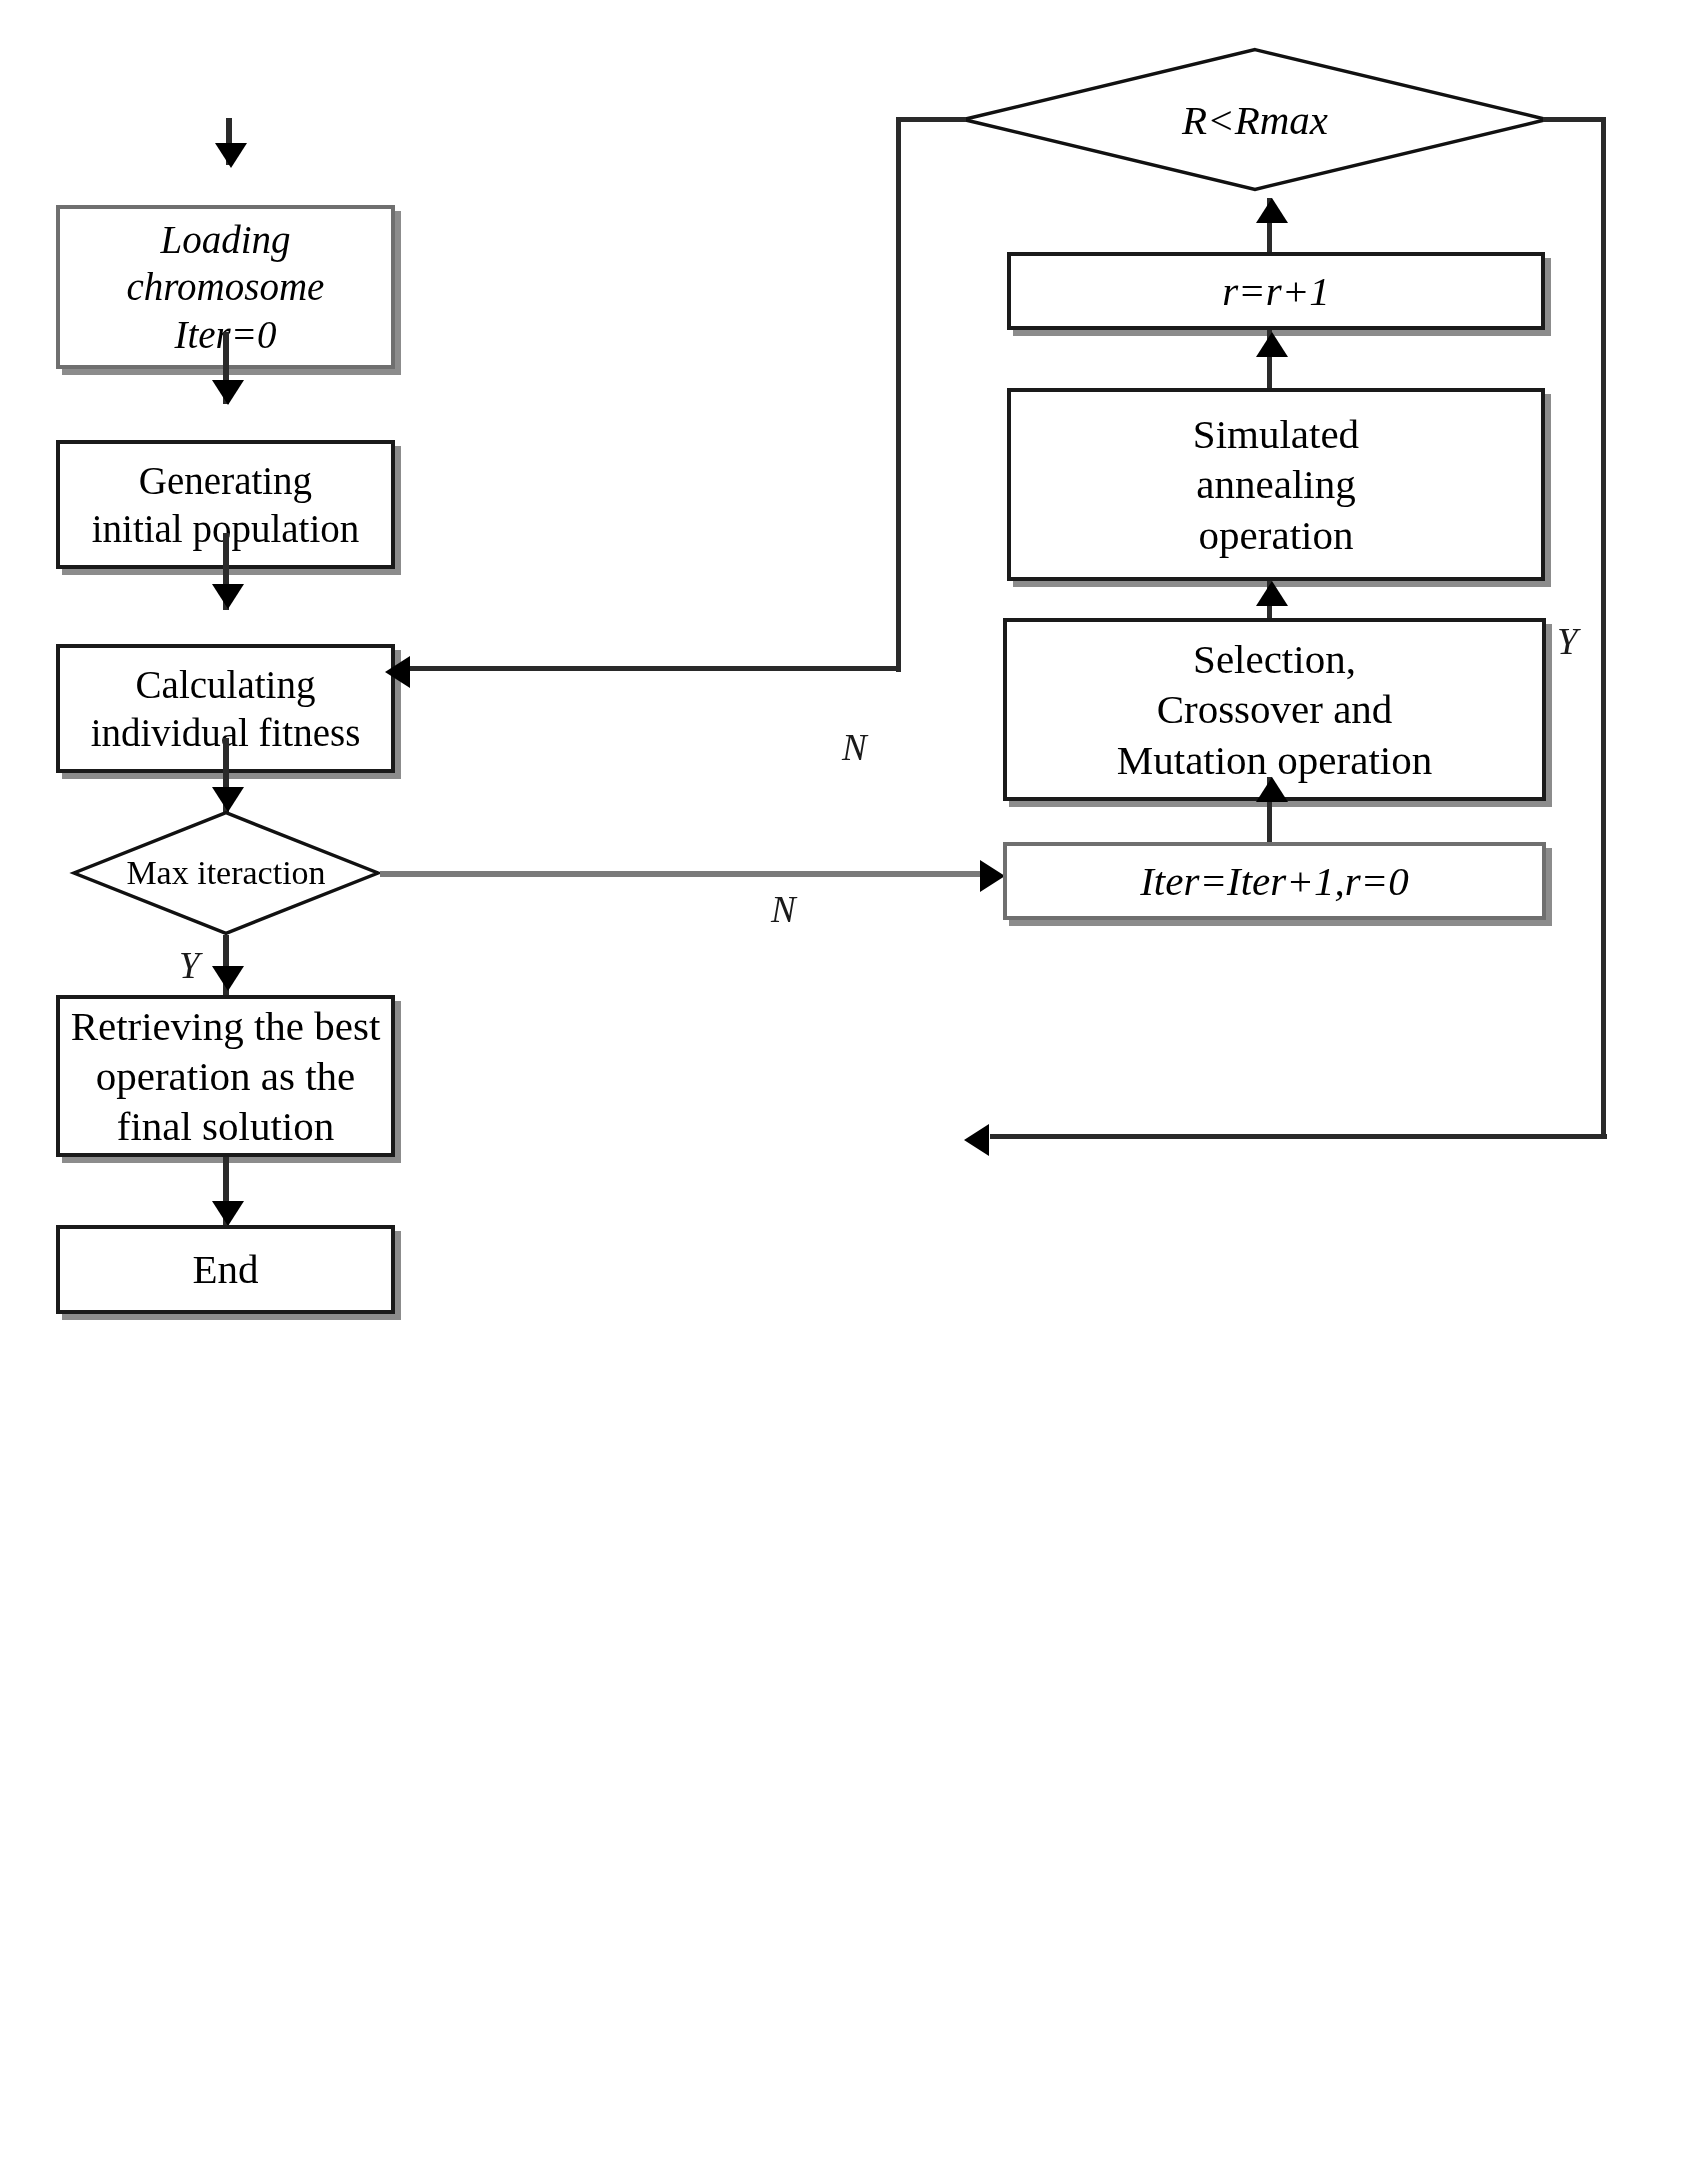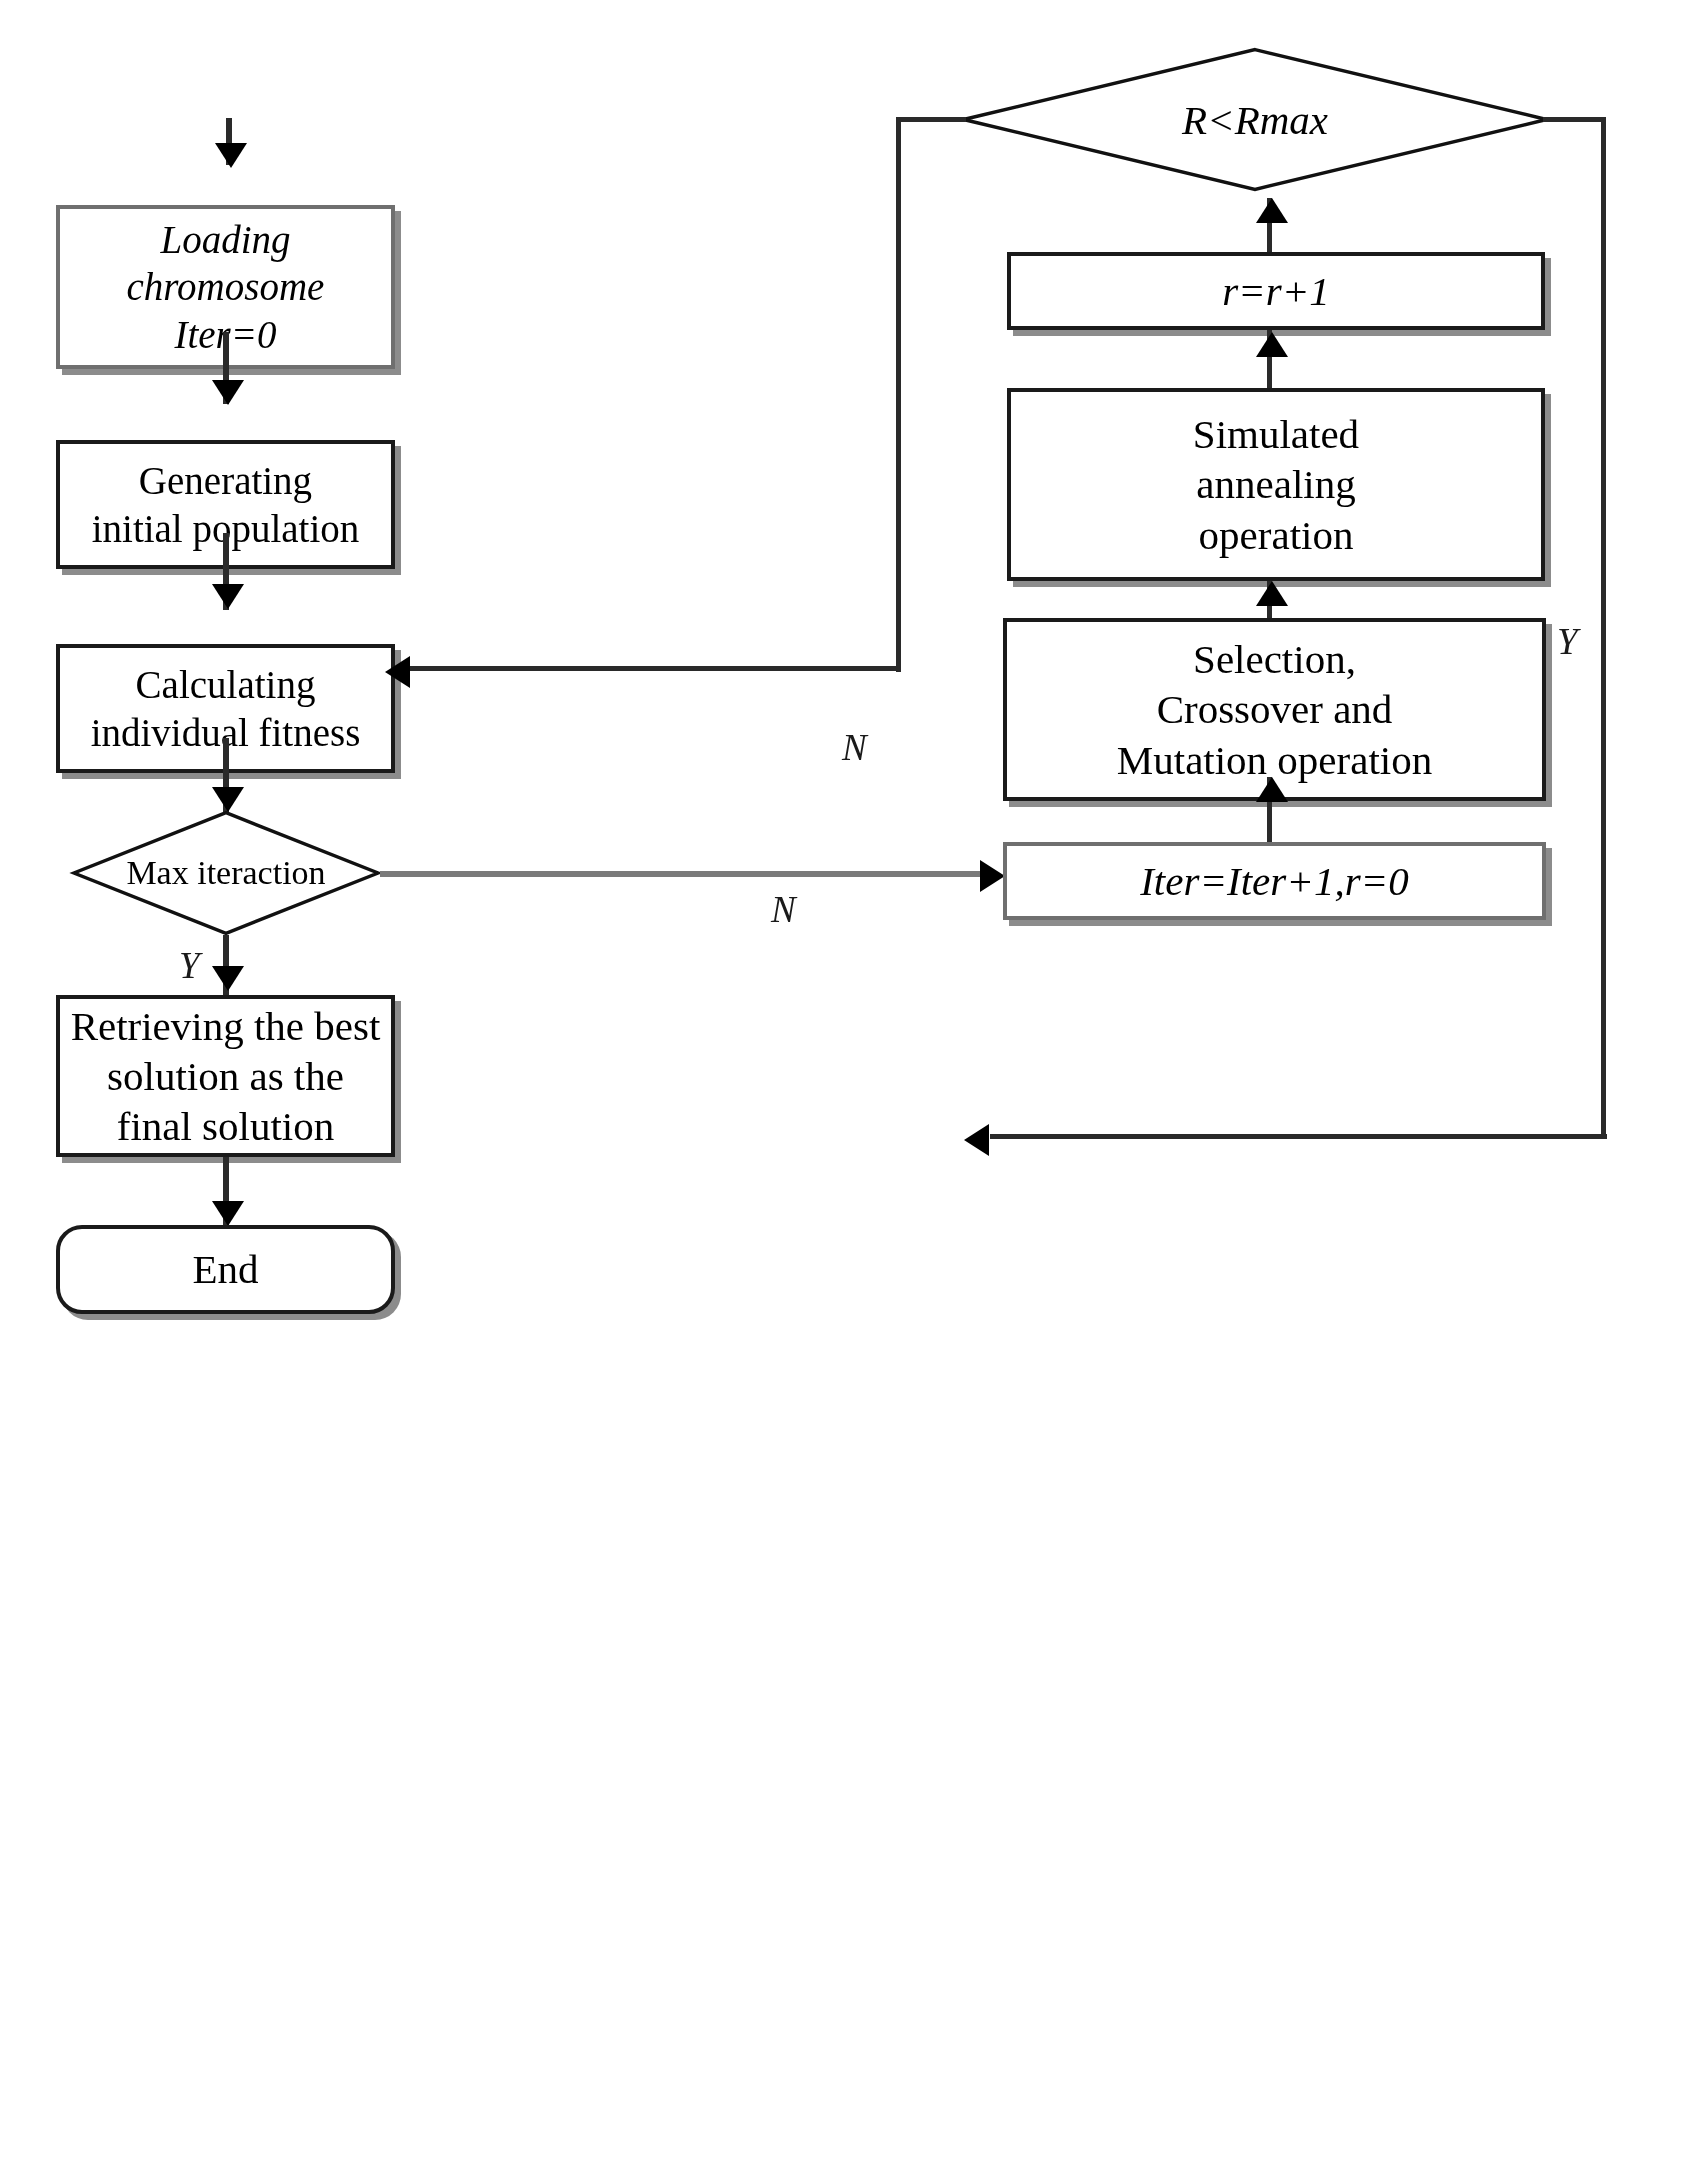--- a/index.html
+++ b/index.html
@@ -100,29 +100,29 @@
   <div class="arrow arw-right" style="left:980px;top:860px;"></div>
   <div class="blabel f44" style="left:771px;top:888px;">N</div>
 
   <div class="ln lnv lnthin" style="left:223px;top:935px;width:6px;height:61px;"></div>
   <div class="arrow arw-down" style="left:212px;top:966px;"></div>
   <div class="blabel f44" style="left:179px;top:944px;">Y</div>
 
   <div class="box shadowed f48" style="left:56px;top:995px;width:339px;height:162px;">
     <span class="txt">
       <span>Retrieving the best</span><br>
-      <span>solution as the</span><br>
+      <span>operation as the</span><br>
       <span>final solution</span>
     </span>
   </div>
 
   <div class="ln lnv lnthin" style="left:223px;top:1157px;width:6px;height:68px;"></div>
   <div class="arrow arw-down" style="left:212px;top:1201px;"></div>
 
-  <div class="box shadowed f48" style="left:56px;top:1225px;width:339px;height:89px;border-radius:26px;">
+  <div class="box shadowed f48" style="left:56px;top:1225px;width:339px;height:89px;">
     <span class="txt">End</span>
   </div>
 
   <div class="diamond" style="left:961px;top:47px;width:588px;height:145px;">
     <svg width="588" height="145" viewBox="0 0 690 170">
       <polygon points="345,3 687,85 345,167 3,85" fill="#ffffff" stroke="#111111" stroke-width="4"></polygon>
     </svg>
     <div class="dlabel f48">
       <span class="italic">R&lt;Rmax</span>
     </div>

